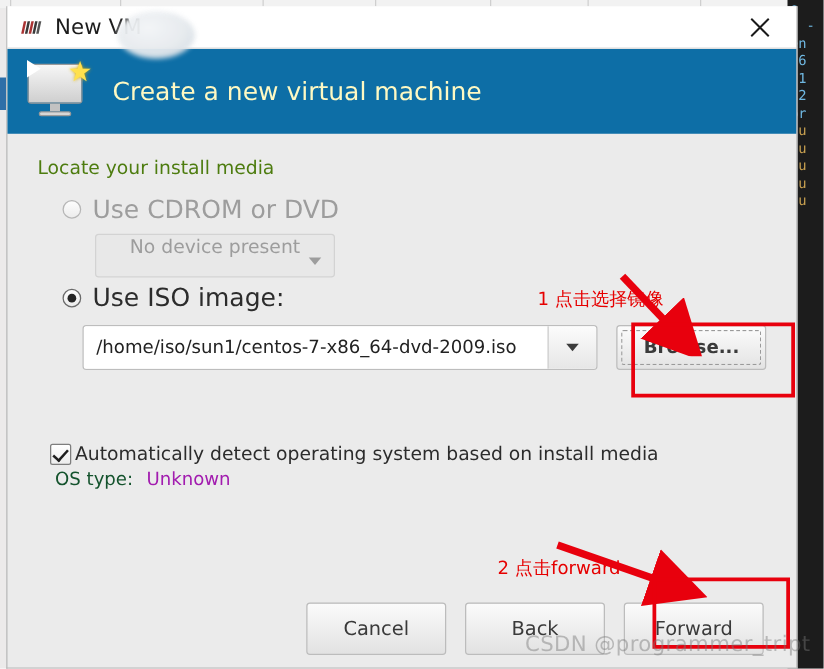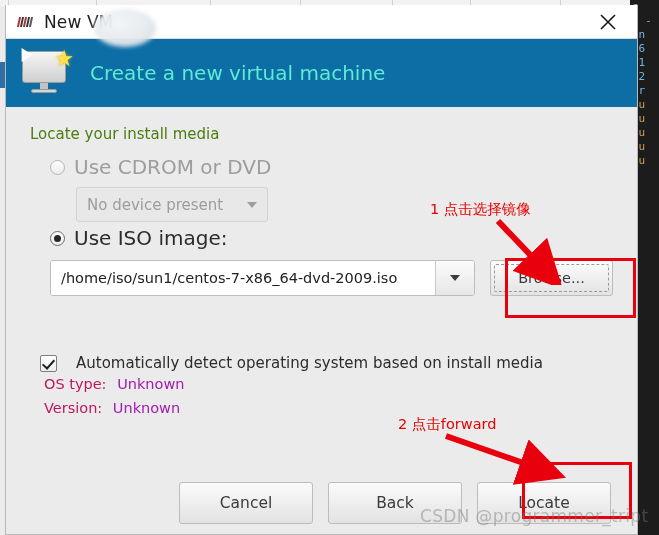--- a/index.html
+++ b/index.html
@@ -185,21 +185,21 @@
   .hdr-icon .star {
     position: absolute;
     right: 2px; top: 0px;
     font-size: 22px;
     color: #ffe14d;
     text-shadow: 0 0 3px #d8ab00;
     line-height: 1;
   }
   .hdr-text { margin-left: 14px; }
   .hdr-title {
-    color: #5eead4;
+    color: #fef9c3;
     font-size: 20px;
     line-height: 26px;
   }
   .hdr-sub {
     color: #8fc3de;
     font-size: 14px;
     line-height: 20px;
   }
 
   
@@ -252,33 +252,34 @@
     height: 35px;
     border: 1px solid #d3d3d3;
     border-radius: 3px;
     background: #e8e8e8;
     display: flex;
     align-items: center;
     padding: 0 10px;
     box-sizing: border-box;
     color: #9d9d9d;
     font-size: 15px;
+    flex-direction: column;
   }
   .combo-disabled .caret {
     margin-left: auto;
     width: 0; height: 0;
     border-left: 5px solid transparent;
     border-right: 5px solid transparent;
     border-top: 6px solid #9d9d9d;
   }
 
   .iso-row {
     display: flex;
     align-items: flex-start;
-    margin: 10px 0 0 20px;
+    margin: 10px 0 0 36px;
   }
   .iso-combo {
     display: flex;
     width: 428px;
     height: 36px;
     border: 1px solid #bdbdbd;
     border-radius: 3px;
     background: #ffffff;
     box-sizing: border-box;
     overflow: hidden;
@@ -316,20 +317,21 @@
     border-radius: 3px;
     background: linear-gradient(#fcfcfc, #e3e3e3);
     display: flex;
     align-items: center;
     justify-content: center;
     font-size: 14.5px;
     color: #3a3a3a;
     box-sizing: border-box;
     position: relative;
     cursor: pointer;
+    font-weight: bold;
   }
   .browse-btn::after {
     content: "";
     position: absolute;
     inset: 3px;
     border: 1px dashed #9a9a9a;
     border-radius: 2px;
   }
 
   .check-row {
@@ -349,47 +351,47 @@
   .checkbox::after {
     content: "";
     position: absolute;
     left: 4px; top: 1px;
     width: 5px; height: 10px;
     border: solid #1f1f1f;
     border-width: 0 2px 2px 0;
     transform: rotate(42deg);
   }
   .check-label {
-    margin-left: 19px;
+    margin-left: 3px;
     font-size: 15px;
     color: #2c2c2c;
   }
 
   .kv-row {
     margin-left: 14px;
     font-size: 14.5px;
     color: #3a3a3a;
     line-height: 24px;
   }
   .kv-row:first-of-type { margin-top: 9px; }
-  .kv-key { color: #be185d; }
+  .kv-key { color: #14532d; }
   .kv-val { margin-left: 6px; color: #a21caf; }
 
   
   .footer {
     position: absolute;
     left: 0; right: 0;
     bottom: 10px;
     display: flex;
     justify-content: flex-end;
     padding-right: 26px;
     box-sizing: border-box;
   }
   .btn {
-    width: 134px;
+    width: 112px;
     height: 42px;
     margin-left: 15px;
     border: 1px solid #bcbcbc;
     border-radius: 3px;
     background: linear-gradient(#fbfbfb, #e2e2e2);
     display: flex;
     align-items: center;
     justify-content: center;
     font-size: 15.5px;
     color: #3a3a3a;
@@ -397,20 +399,21 @@
     cursor: pointer;
   }
 
   
   .anno-text {
     position: absolute;
     color: #e60000;
     font-size: 14.5px;
     white-space: nowrap;
     font-family: "DejaVu Sans", "Liberation Sans", sans-serif;
+    margin-top: 30px;
   }
   .anno-box {
     position: absolute;
     border: 3px solid #e8000d;
     box-sizing: border-box;
     pointer-events: none;
   }
   .anno-arrow {
     position: absolute;
     pointer-events: none;
@@ -509,29 +512,25 @@
 
     <div class="check-row">
       <span class="checkbox"></span>
       <span class="check-label">Automatically detect operating system based on install media</span>
     </div>
 
     <div class="kv-row">
       <span class="kv-key">OS type:</span>
       <span class="kv-val">Unknown</span>
     </div>
-    <div class="kv-row">
-      <span class="kv-key">Version:</span>
-      <span class="kv-val">Unknown</span>
-    </div>
 
     <div class="footer">
       <div class="btn">Cancel</div>
       <div class="btn">Back</div>
-      <div class="btn">Locate</div>
+      <div class="btn">Forward</div>
     </div>
   </div>
 </div>
 
 <div class="anno-text" style="left:430px; top:200px;">1 点击选择镜像</div>
 
 <svg class="anno-arrow" style="left:490px; top:215px; width:90px; height:70px;">
   <defs>
     <marker id="ah1" markerWidth="8" markerHeight="8" refX="2" refY="4" orient="auto">
       <path d="M0,0 L8,4 L0,8 z" fill="#e8000d"></path>

